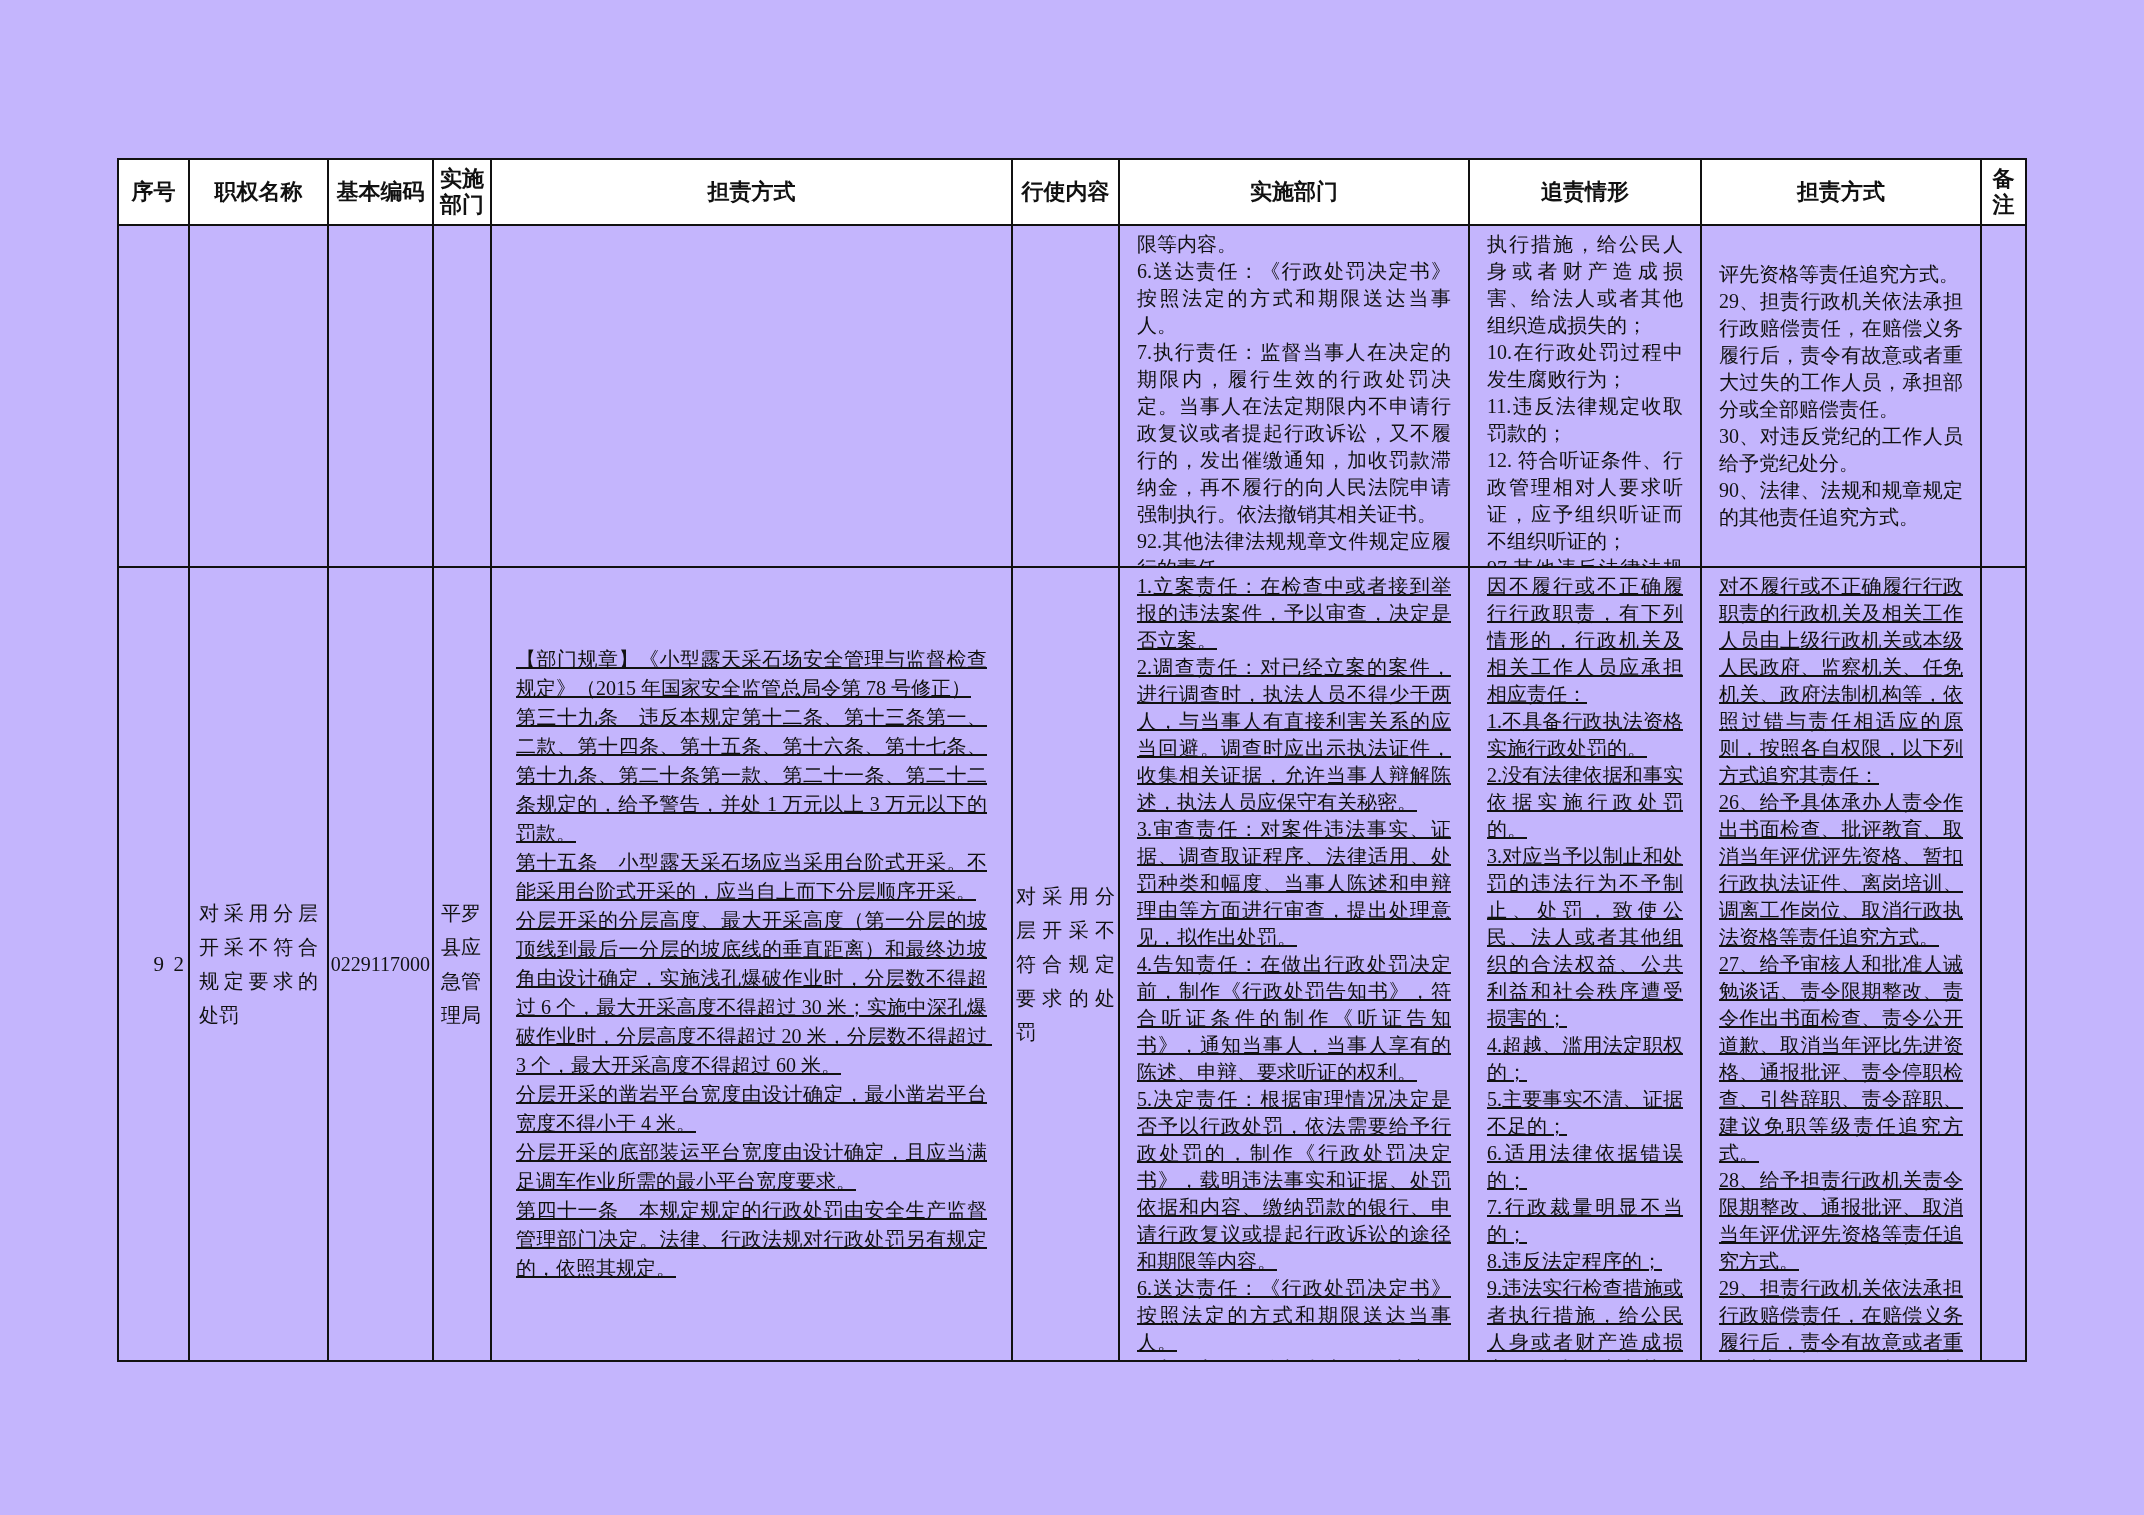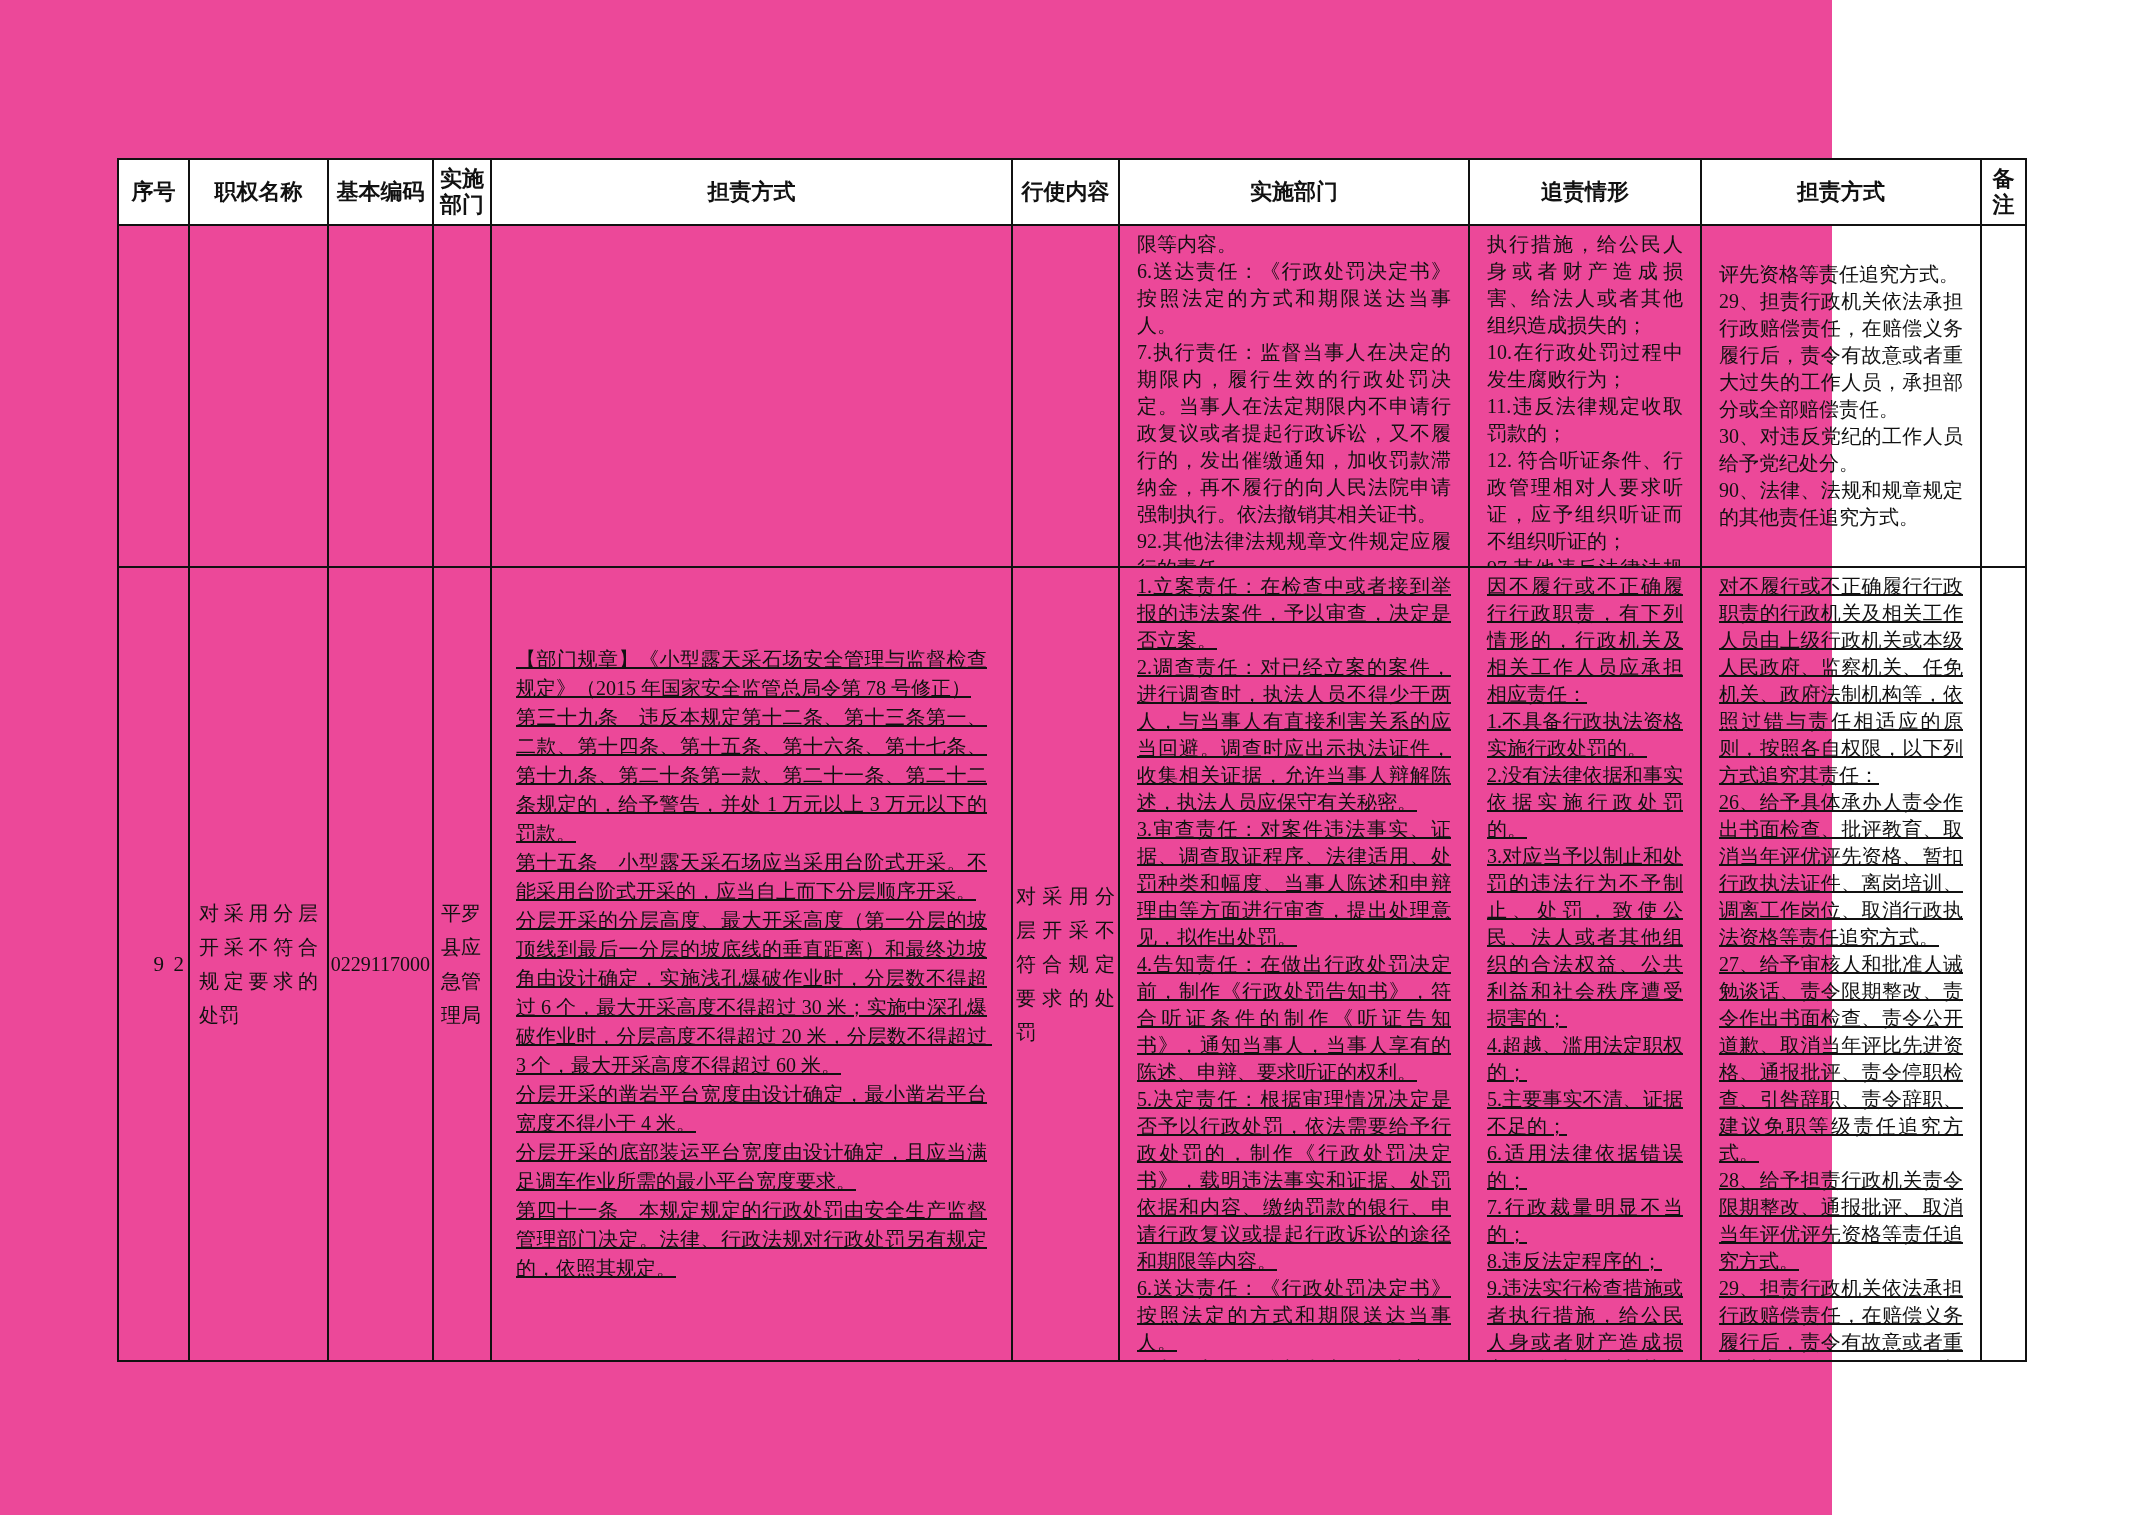--- a/index.html
+++ b/index.html
@@ -1,20 +1,20 @@
 <!DOCTYPE html>
 <html><head>
 <meta charset="utf-8">
 <style>
   html,body { margin:0; padding:0; background:#ffffff; }
   .page {
     position: relative;
-    width: 1832px;
+    width: 2144px;
     height: 1515px;
-    background: #ec4899;
+    background: #c4b5fd;
     font-family: "Liberation Serif", serif;
     color: #111111;
   }
   table.power-table {
     position: absolute;
     left: 117px;
     top: 158px;
     width: 1908px;
     table-layout: fixed;
     border-collapse: collapse;

